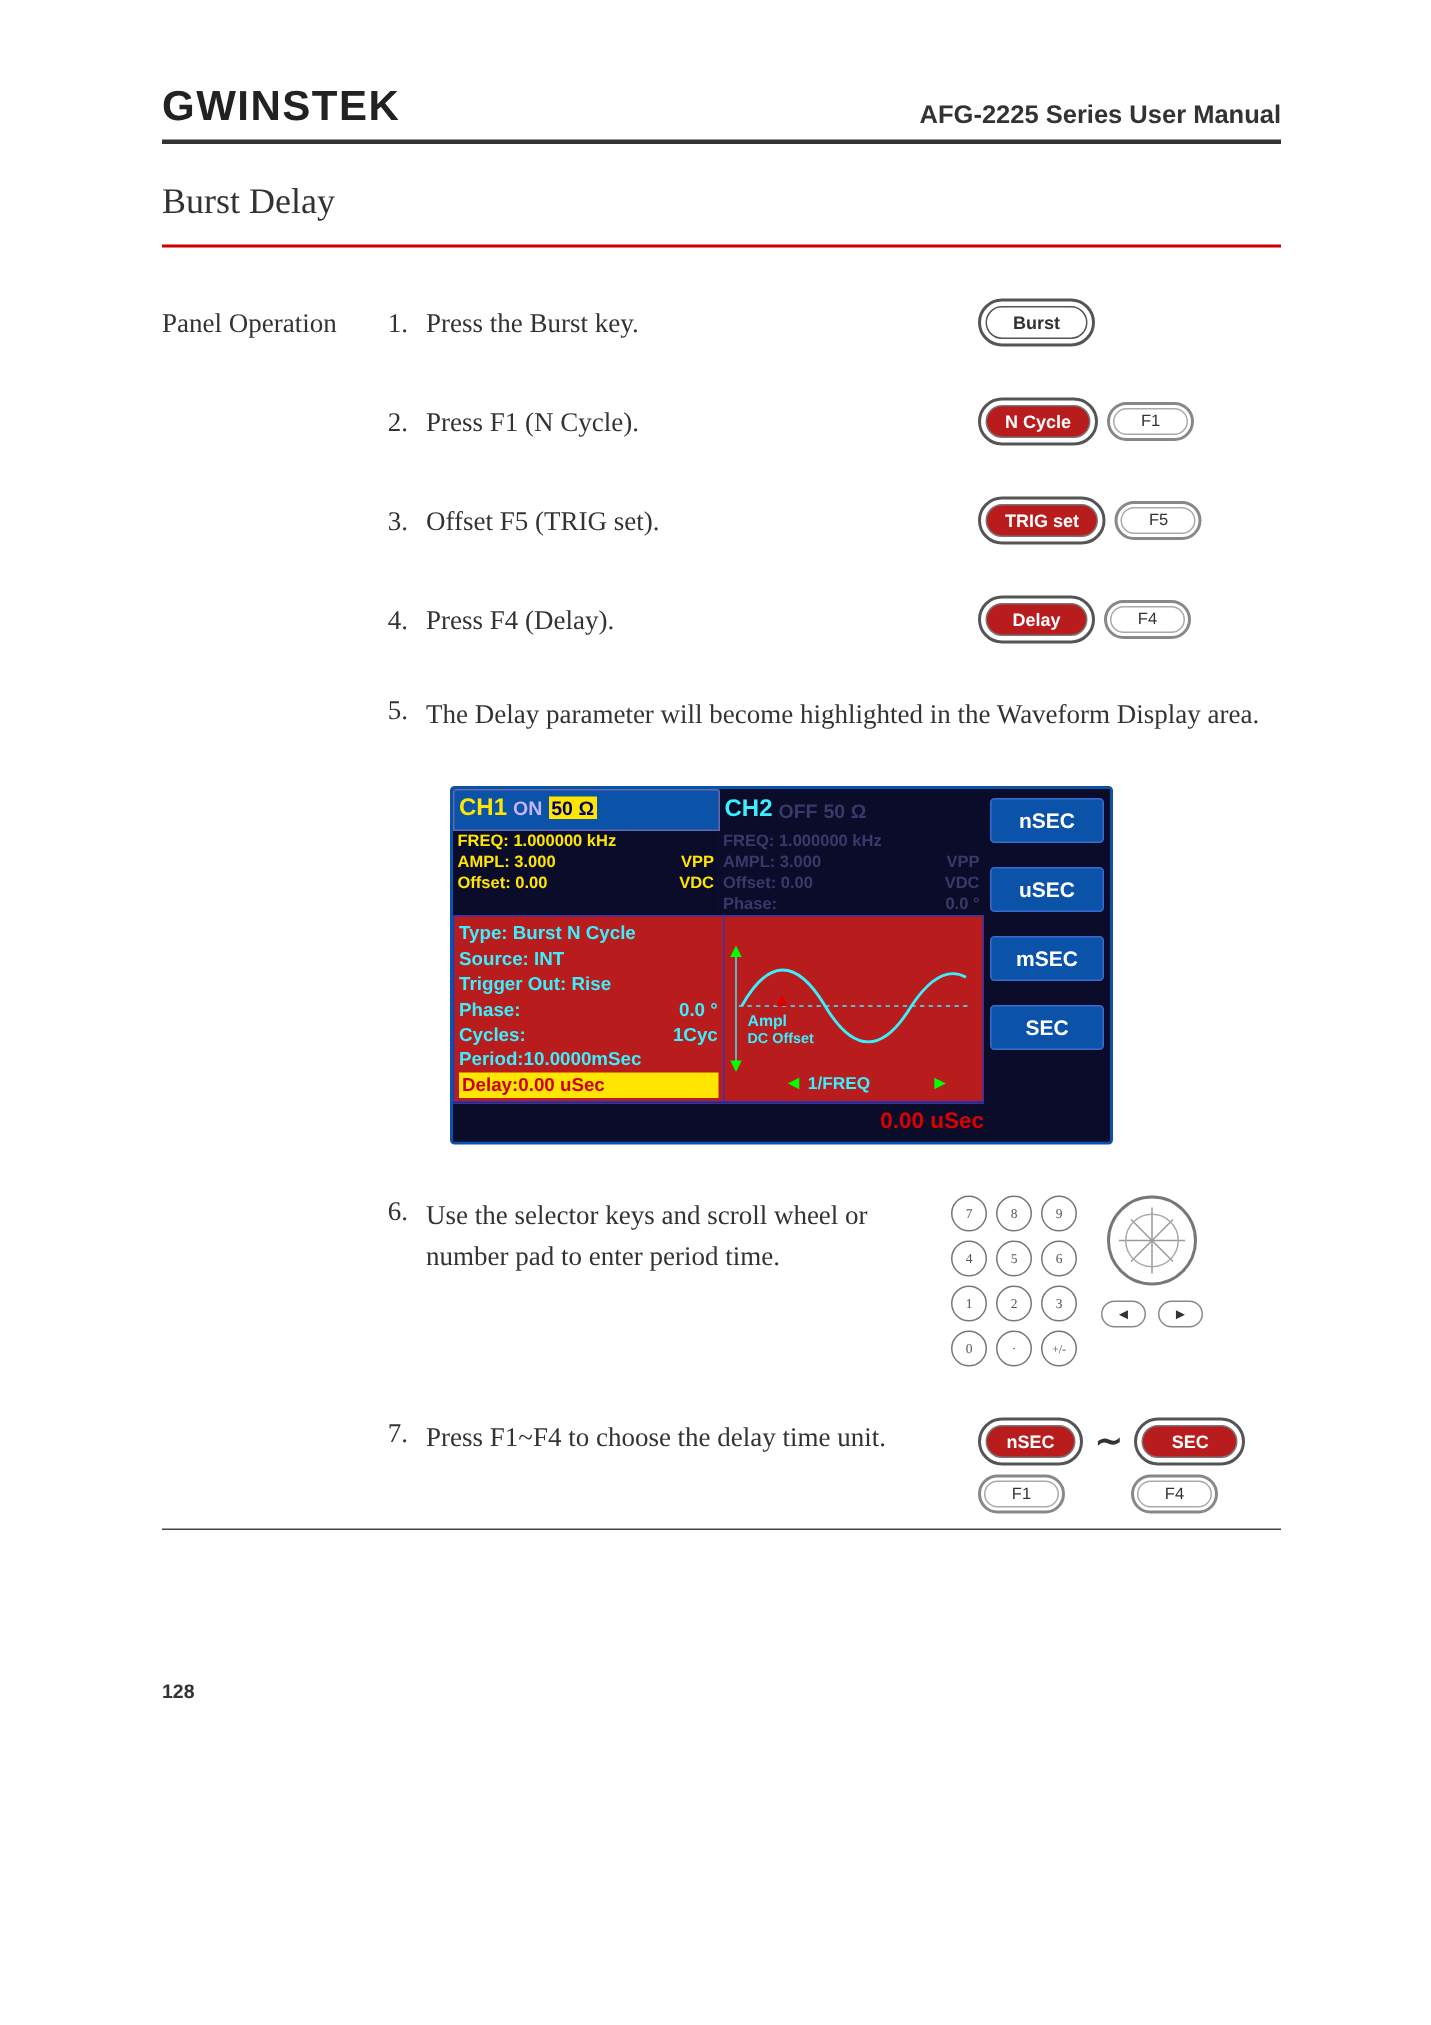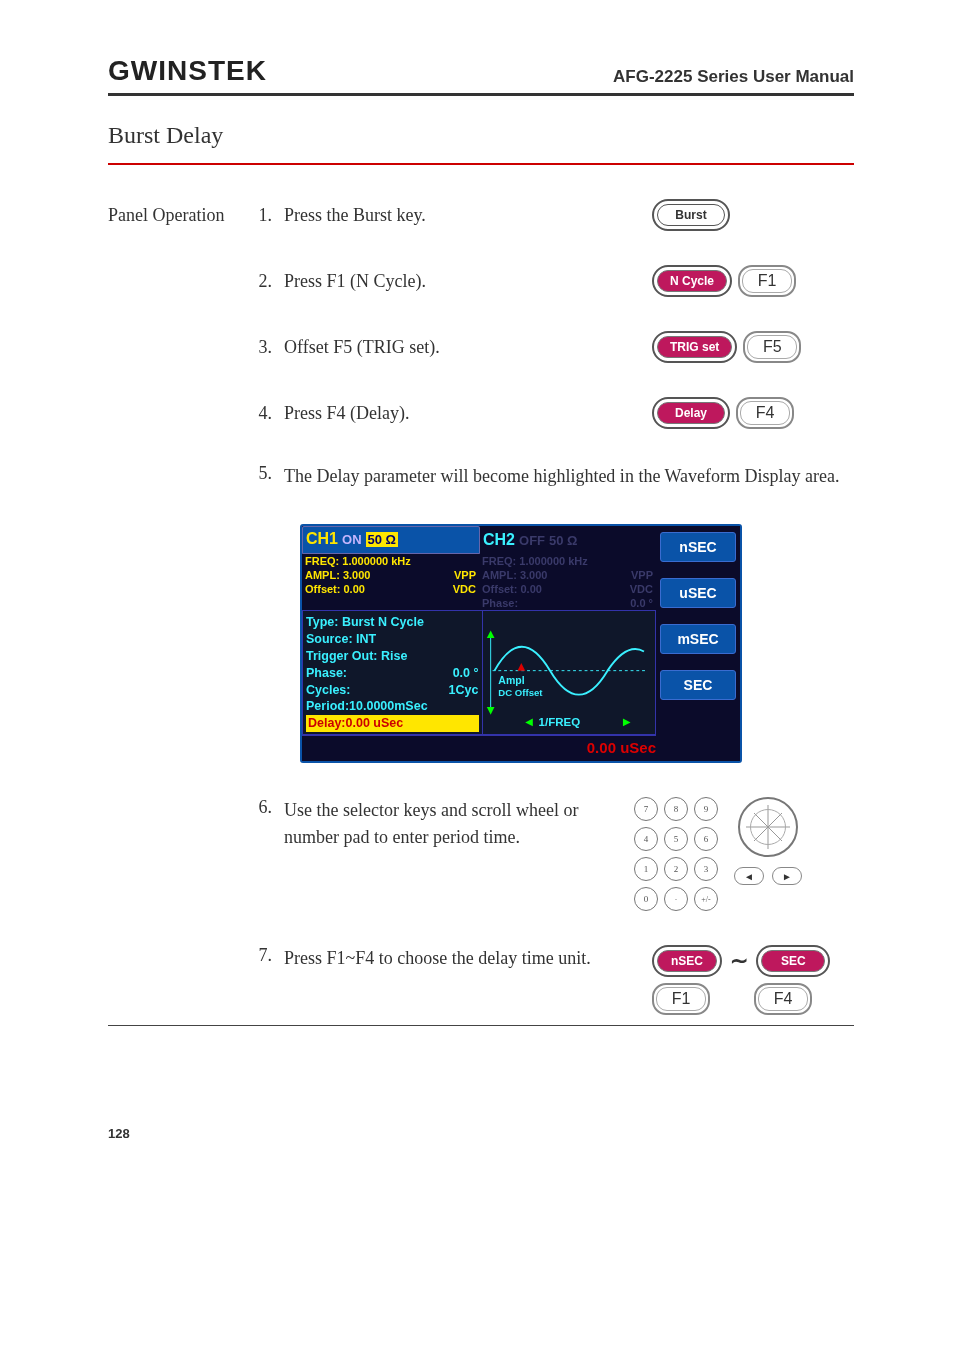--- a/index.html
+++ b/index.html
@@ -79,36 +79,36 @@
     padding: 3px 12px;
     font-family: Arial, sans-serif;
     font-size: 12px;
     font-weight: bold;
     color: #333;
     min-width: 42px;
     text-align: center;
     background: white;
   }
   .btn-blue .btn-inner {
-    background: #be185d;
+    background: #b91c1c;
     color: white;
     border-color: #777;
   }
   .fkey {
     border: 2px solid #888;
     border-radius: 14px;
     padding: 2px;
     display: inline-flex;
   }
   .fkey-inner {
     border: 1px solid #aaa;
     border-radius: 11px;
     padding: 2px 14px;
     font-family: Arial, sans-serif;
-    font-size: 16px;
+    font-size: 11px;
      text-align: center;
      min-width: 20px;
   }
   
   .lcd-wrap { grid-column: 3 / span 2; padding-left: 22px; }
   .lcd {
     width: 438px;
     border: 2px solid #0a53a8;
     border-radius: 3px;
     font-family: Arial, sans-serif;
@@ -130,21 +130,21 @@
   .ch-row { display: flex; height: 28px;}
   .ch-tab { width: 50%; font-weight: bold; font-size: 16px; padding: 3px 3px; display: flex; gap: 4px; align-items: baseline;}
   .ch1 { background: #0a53a8; color: #ffe600; border: 1px solid #66a; border-radius: 2px 2px 0 0;}
   .ch2 { background: #0b0b2a; color: #3a3a6a; align-items: center;}
   .small { font-size: 13px; font-weight: bold;}
   .info-row { display: flex; font-size: 11px; font-weight: bold;}
   .info-left { width: 50%; background: #0b0b2a; padding: 1px 3px; color: #ffe600;}
   .info-right { width: 50%; background: #0b0b2a; padding: 1px 3px; color: #3a3a6a;}
   .just { display:flex; justify-content: space-between;}
   .burst-box {
-    background: #0f172a;
+    background: #b91c1c;
     color: #3af0ff;
     font-size: 12.5px;
     font-weight: bold;
     flex: 1;
     border: 1px solid #33a;
   }
   .burst-left { width: 50%; padding: 3px 3px 2px 3px; line-height: 1.35;}
   .burst-right { width: 50%; border-left: 1px solid #33a; position: relative;}
   .burst-flex { display: flex; height: 100%;}
   .delay-hl { background: #ffe600; color: #c00; padding: 0 2px;}

